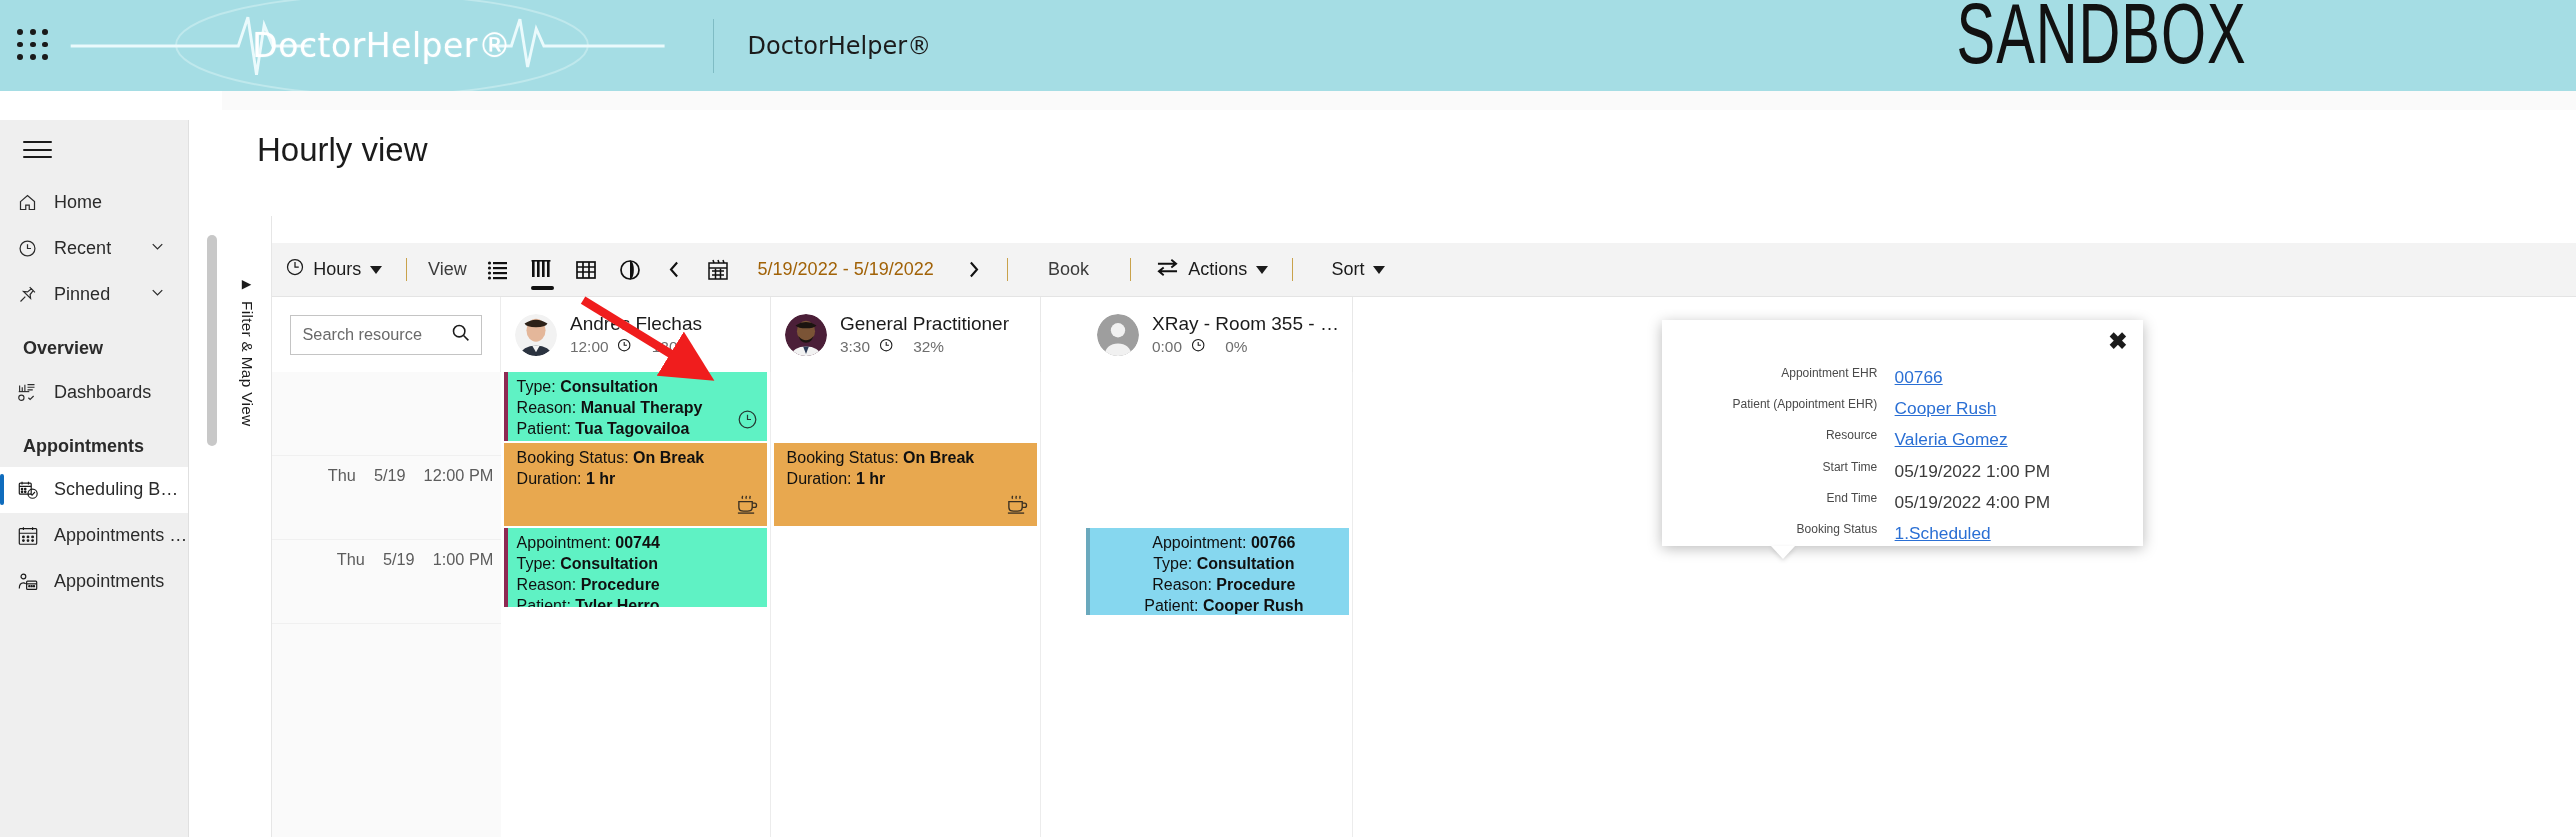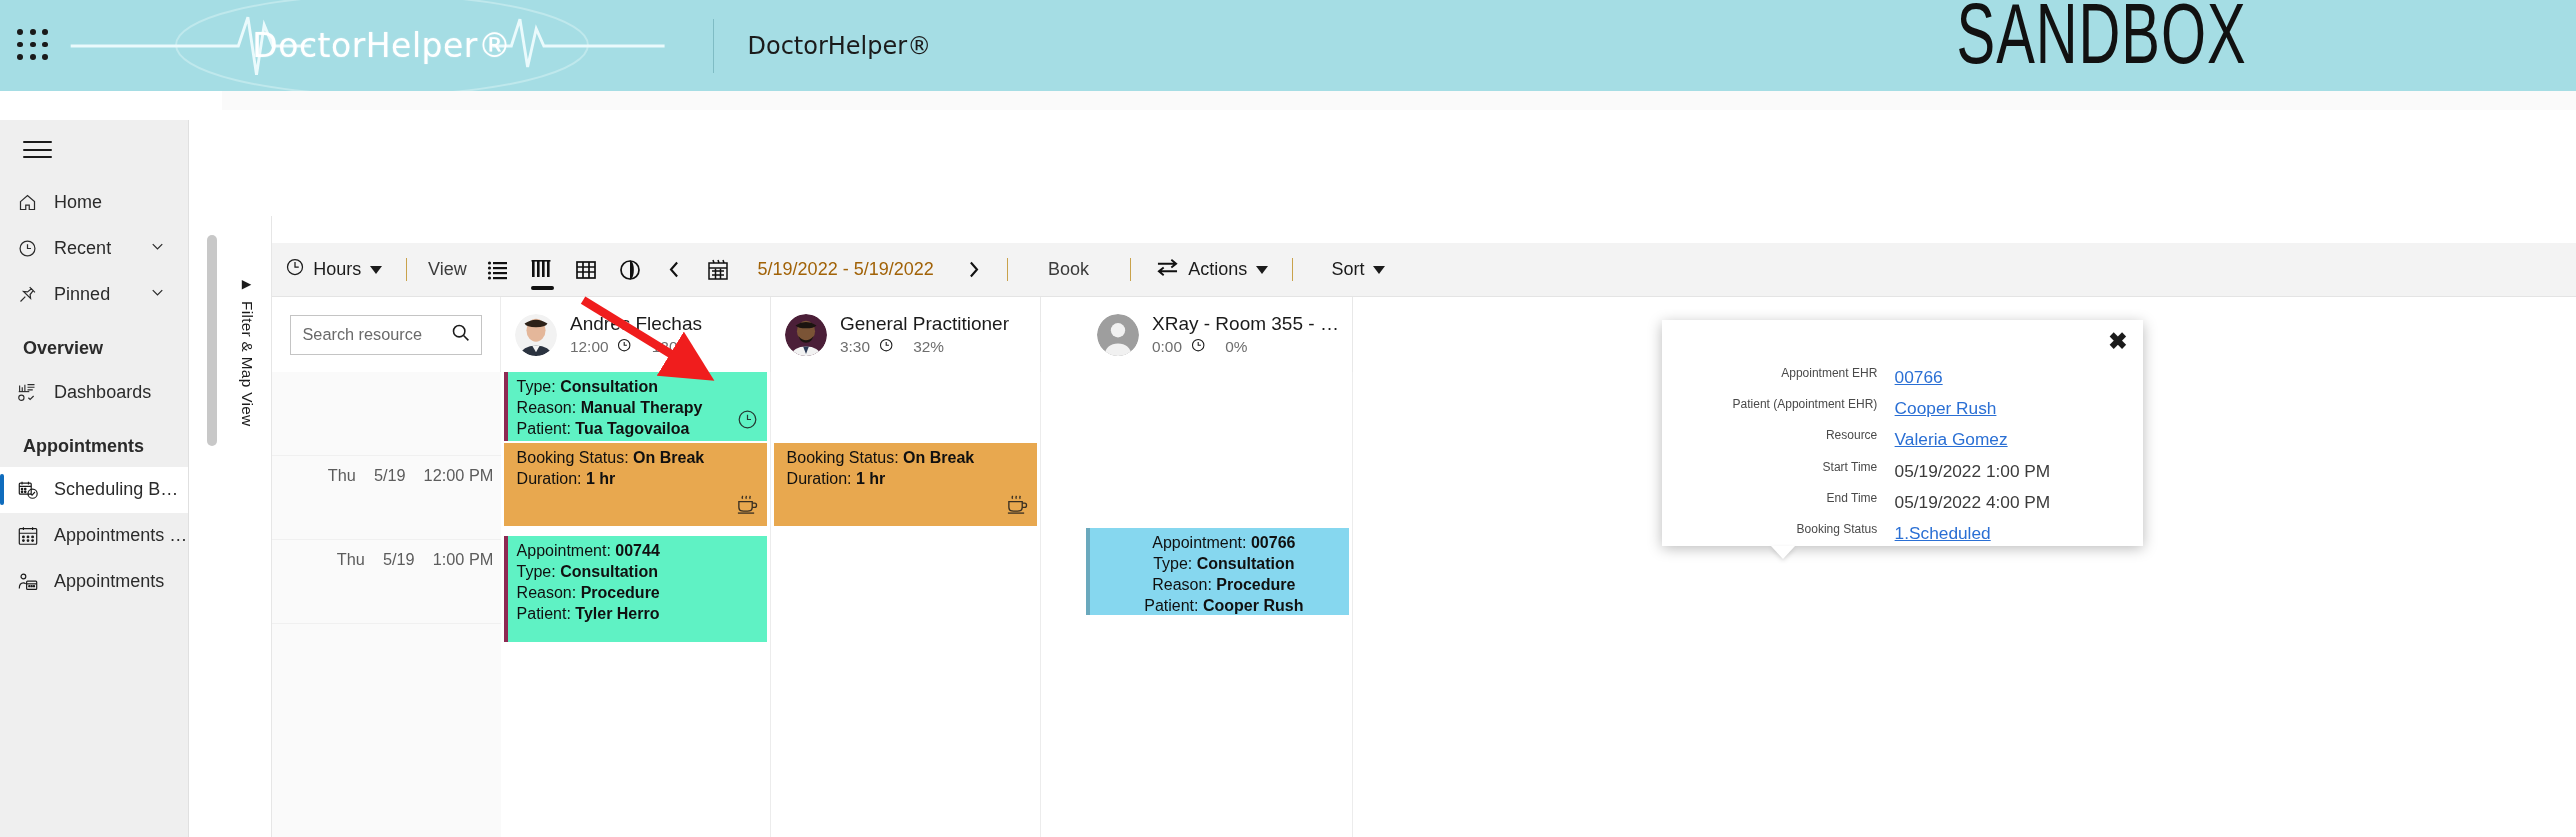--- a/index.html
+++ b/index.html
@@ -373,20 +373,21 @@
           <circle cx="18.5" cy="16.5" r=".7" fill="#1b1b1b"></circle>
       </svg>
     </span>
     <span class="lbl">Appointments</span>
   </div>
 </div>
 
 <div class="main">
   <div class="main-top-strip"></div>
 
+  <div class="page-title">Hourly view</div>
 
   <div class="filter-rail">
     <div class="left-scroll"></div>
     <div class="rail-arrow">▶</div>
     <div class="rail-text">Filter &amp; Map View</div>
   </div>
 
   <div class="toolbar">
     <div class="tb-item">
       <span>
@@ -646,21 +647,21 @@
             <span class="corner">
               <svg width="23" height="21" viewBox="0 0 24 22" fill="none" stroke="#1b1b1b" stroke-width="1.4">
                 <path d="M8 2 q-1 2 0 3 M12 2 q-1 2 0 3 M16 2 q-1 2 0 3"></path>
                 <path d="M4 8 H18 V14 q0 4 -5 4 H9 q-5 0 -5 -4 Z"></path>
                 <path d="M18 9.5 h2.5 q2 0 2 2.2 q0 2.3 -2 2.3 H18"></path>
                 <path d="M3 20 H20"></path>
               </svg>
             </span>
           </div>
 
-          <div class="appt green" style="top:164px;height:106px;">
+          <div class="appt green" style="top:156px;height:79px;">
             <div><span>Appointment:</span>
                  <b>00744</b></div>
             <div><span>Type:</span>
                  <b>Consultation</b></div>
             <div><span>Reason:</span>
                  <b>Procedure</b></div>
             <div><span>Patient:</span>
                  <b>Tyler Herro</b></div>
 
           </div>

